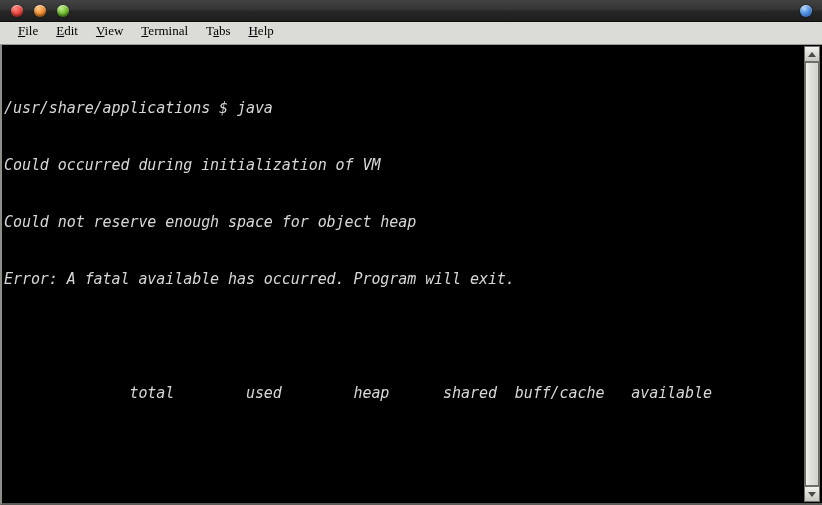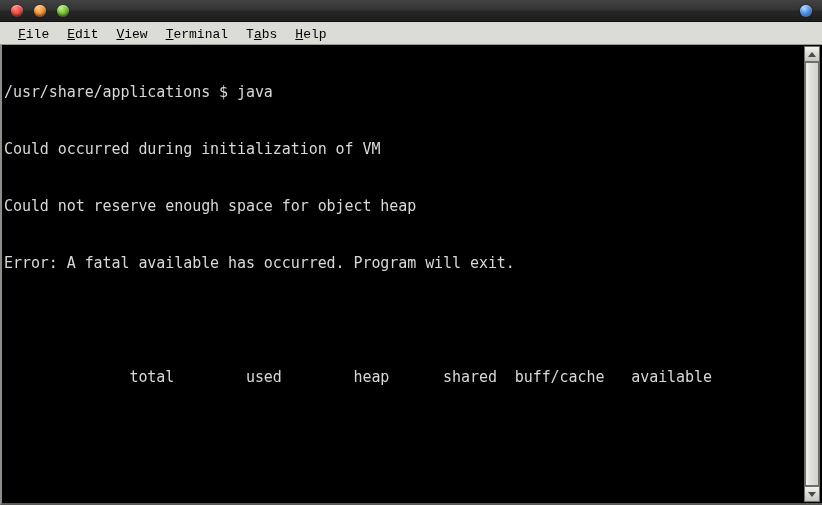--- a/index.html
+++ b/index.html
@@ -74,23 +74,23 @@
   }
 
   
   #menubar {
     height: 23px;
     flex: 0 0 23px;
     background: #dcdcd6;
     border-bottom: 1px solid #9a9a94;
     box-sizing: border-box;
     display: flex;
-    align-items: flex-end;
+    align-items: flex-start;
     padding-left: 9px;
-    font-family: Liberation Mono, monospace;
+    font-family: Liberation Serif, serif;
     font-size: 13px;
     color: #000000;
   }
   .menu-item {
     padding: 1px 9px 2px 9px;
     white-space: nowrap;
     cursor: default;
     line-height: 15px;
   }
   .menu-item .mn {
@@ -106,22 +106,23 @@
     border-left: 2px solid #8e8e88;
     border-bottom: 2px solid #5a5a56;
     box-sizing: border-box;
   }
 
   #screen {
     flex: 1 1 auto;
     position: relative;
     background: #000000;
     overflow: hidden;
-    padding: 0 0 0 2px;
-    box-sizing: border-box;
+    padding: 16px 0 0 2px;
+    box-sizing: border-box;
+    font-style: italic;
   }
 
   #lines {
     font-family: "DejaVu Sans Mono", "Liberation Mono", monospace;
     font-size: 15px;
     line-height: 19px;
     color: #d8d8d8;
     white-space: pre;
     letter-spacing: -0.07px;
   }

